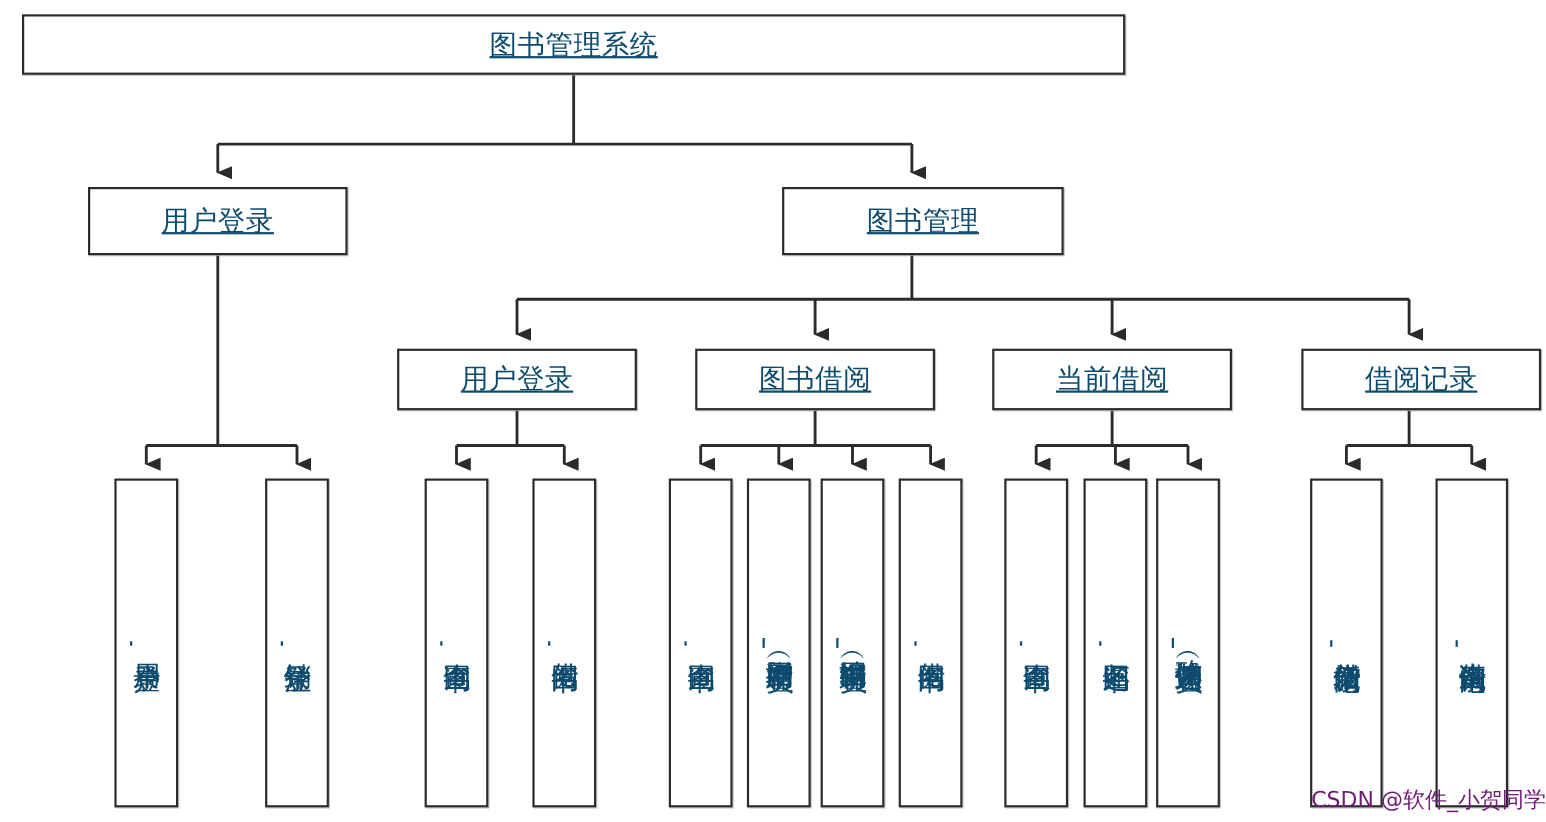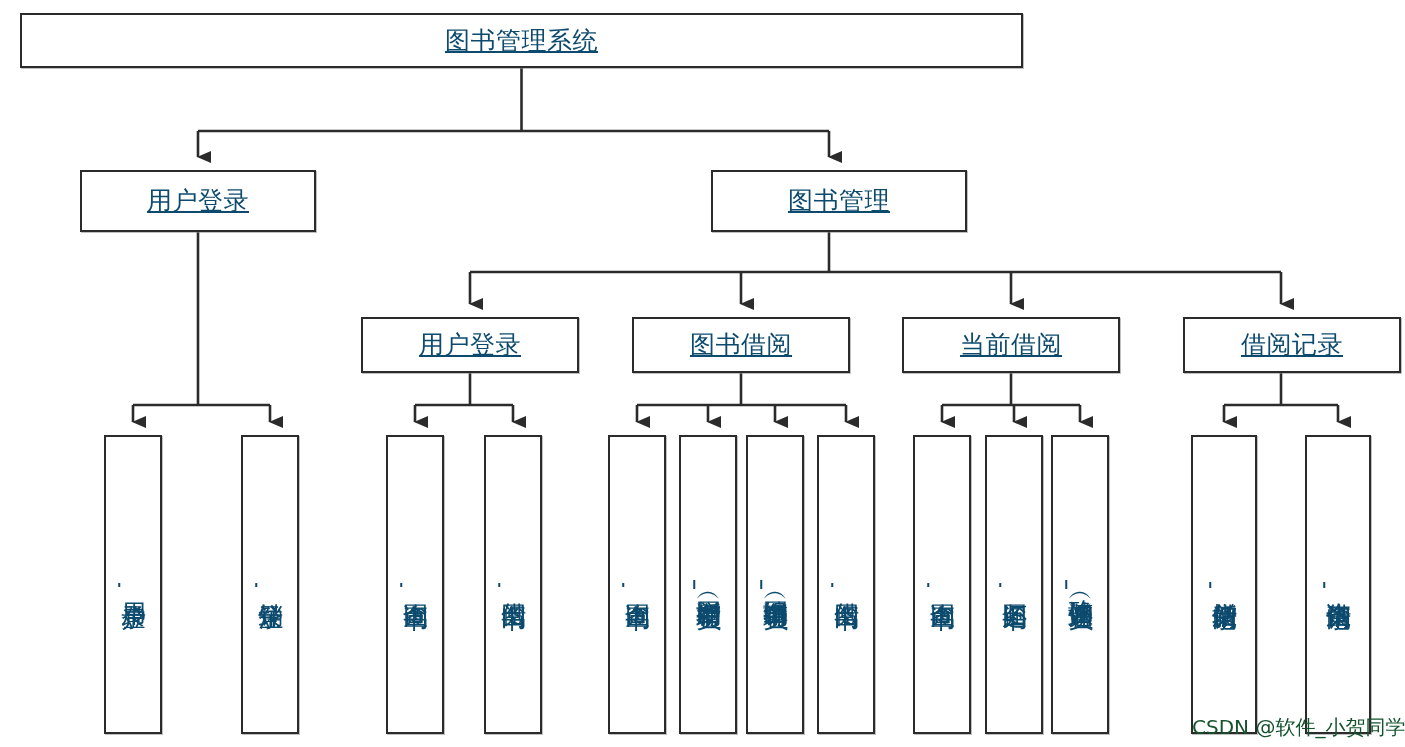--- a/index.html
+++ b/index.html
@@ -61,21 +61,21 @@
     writing-mode: vertical-rl;
     text-orientation: upright;
     font-size: 25px;
     line-height: 1.06;
     letter-spacing: 1px;
     max-height: 100%;
     white-space: nowrap;
   }
   .watermark {
     position: absolute;
-    color: #14532d;
+    color: #701a75;
     font-size: 20px;
     white-space: nowrap;
     z-index: 5;
     font-family: "DejaVu Sans", "Liberation Sans", sans-serif;
   }
 </style>
 </head>
 <body>
 
 <div id="canvas">

